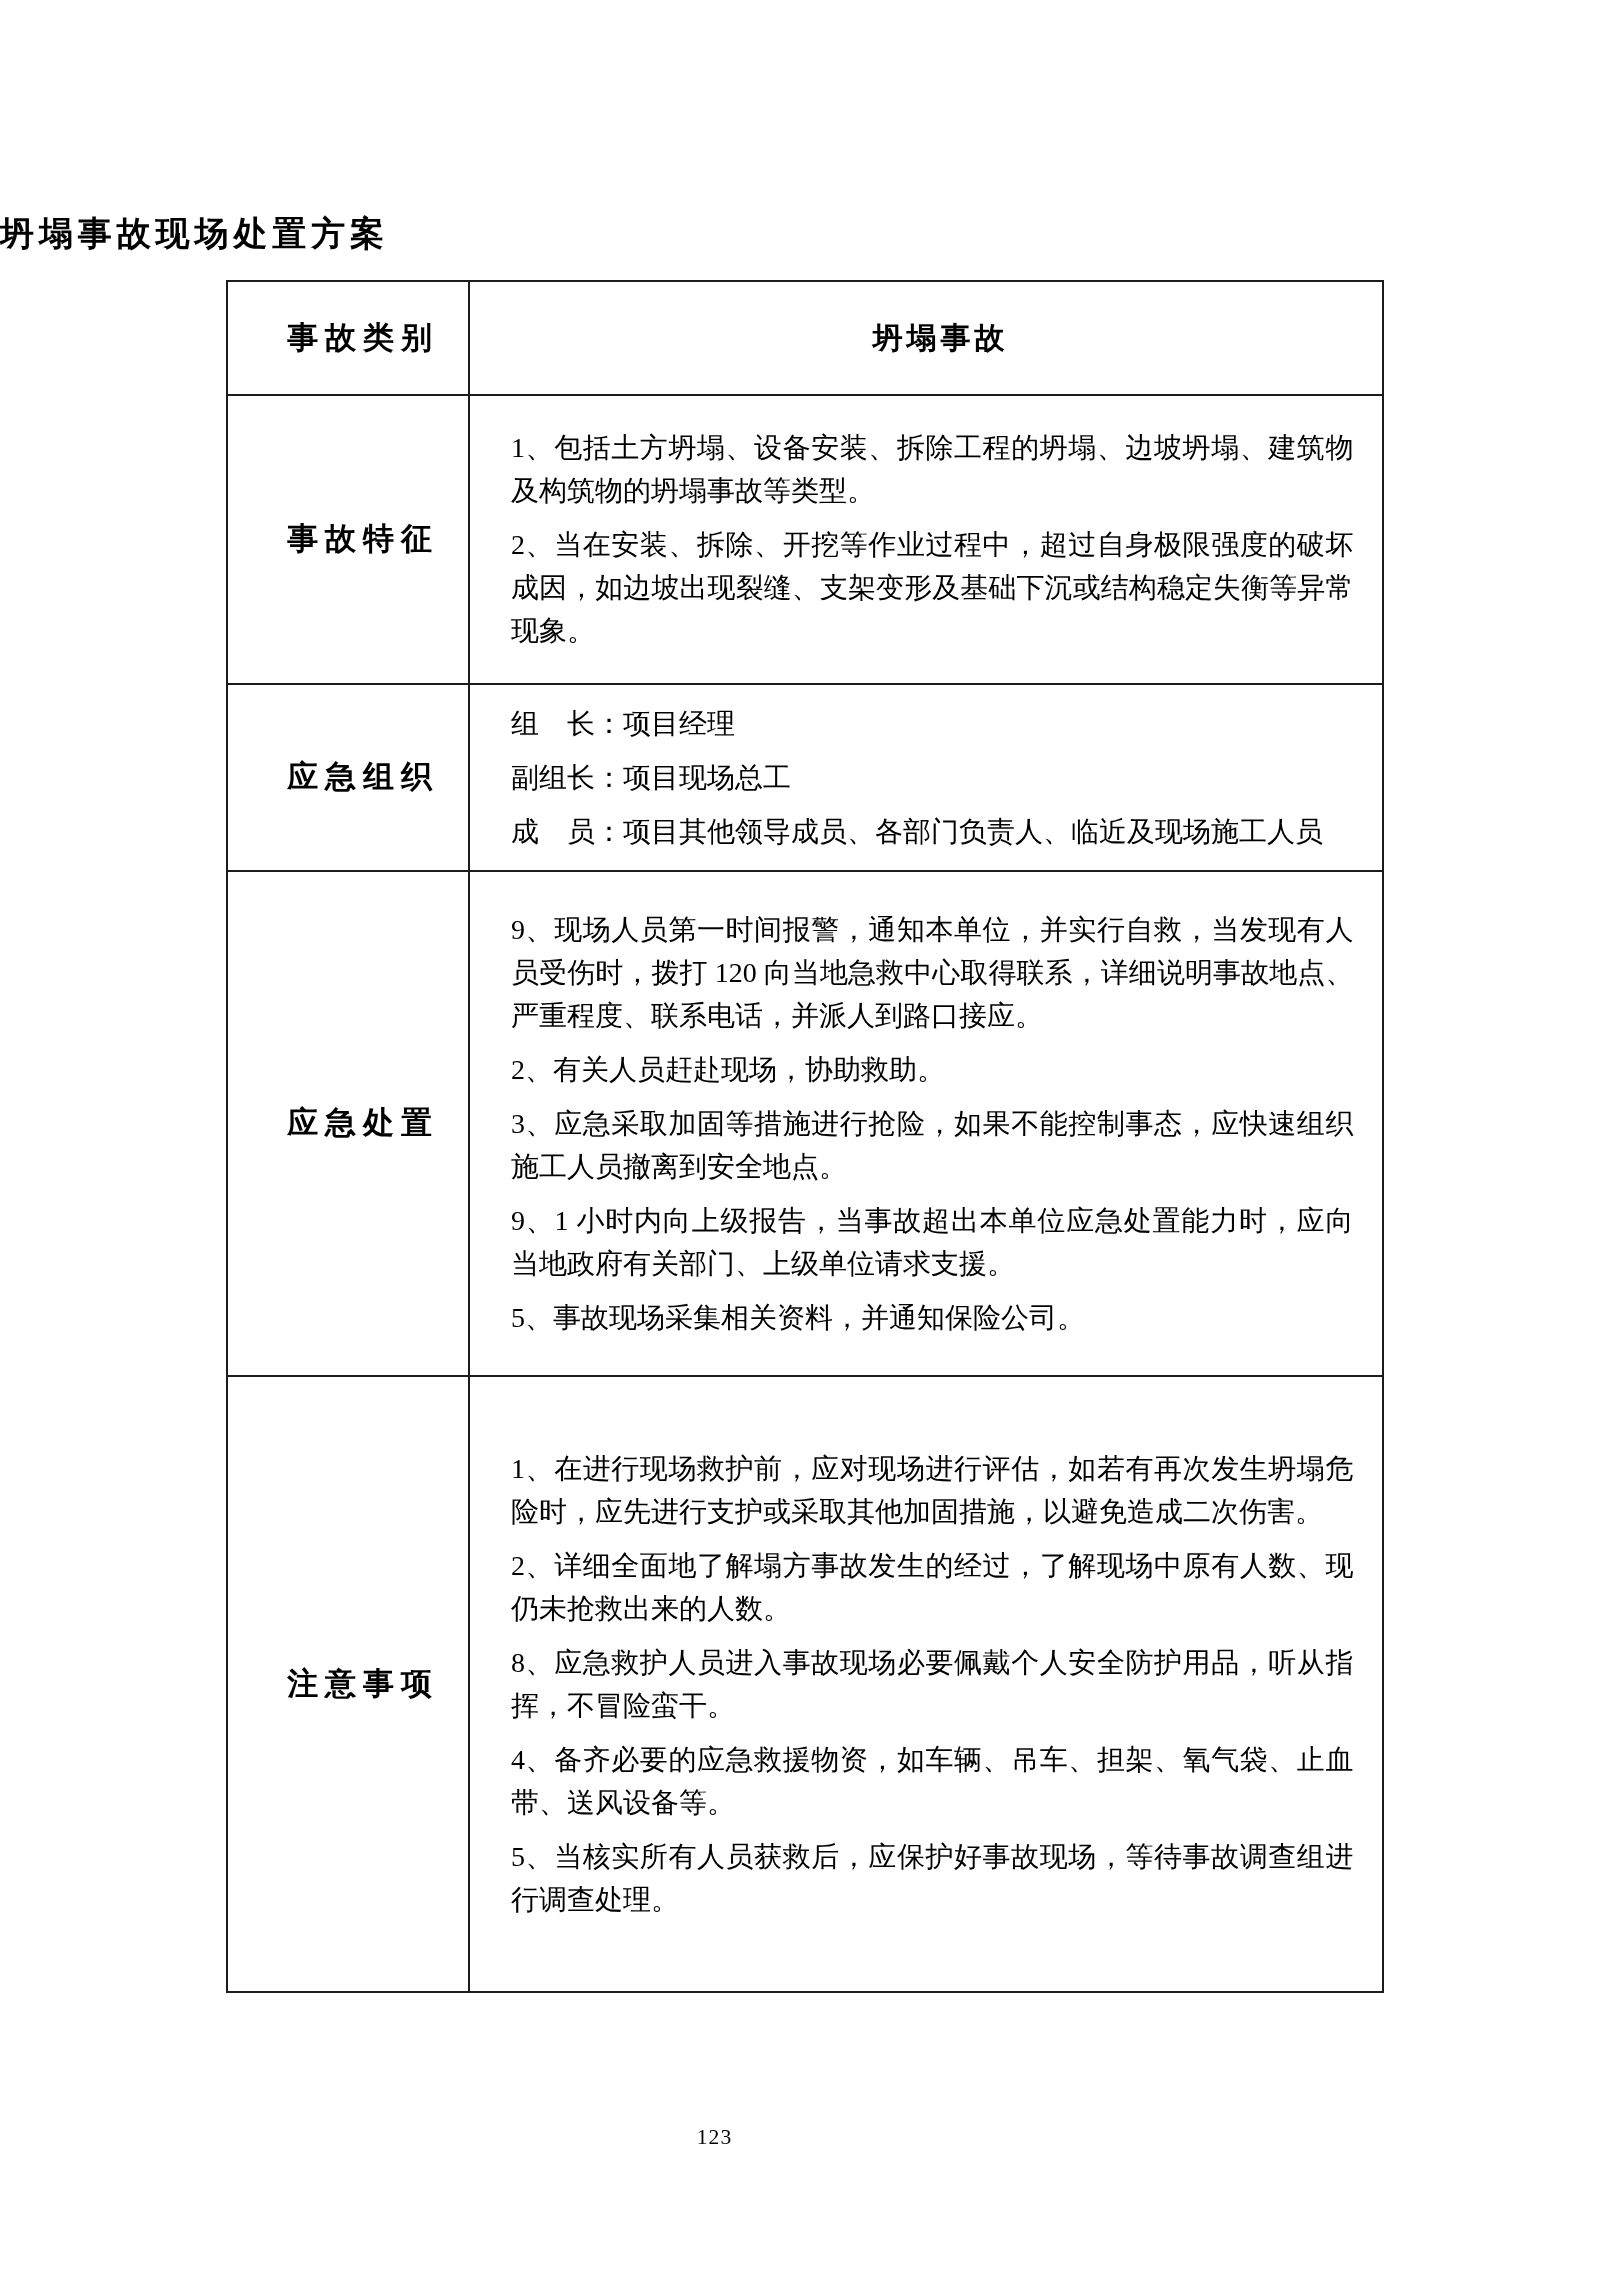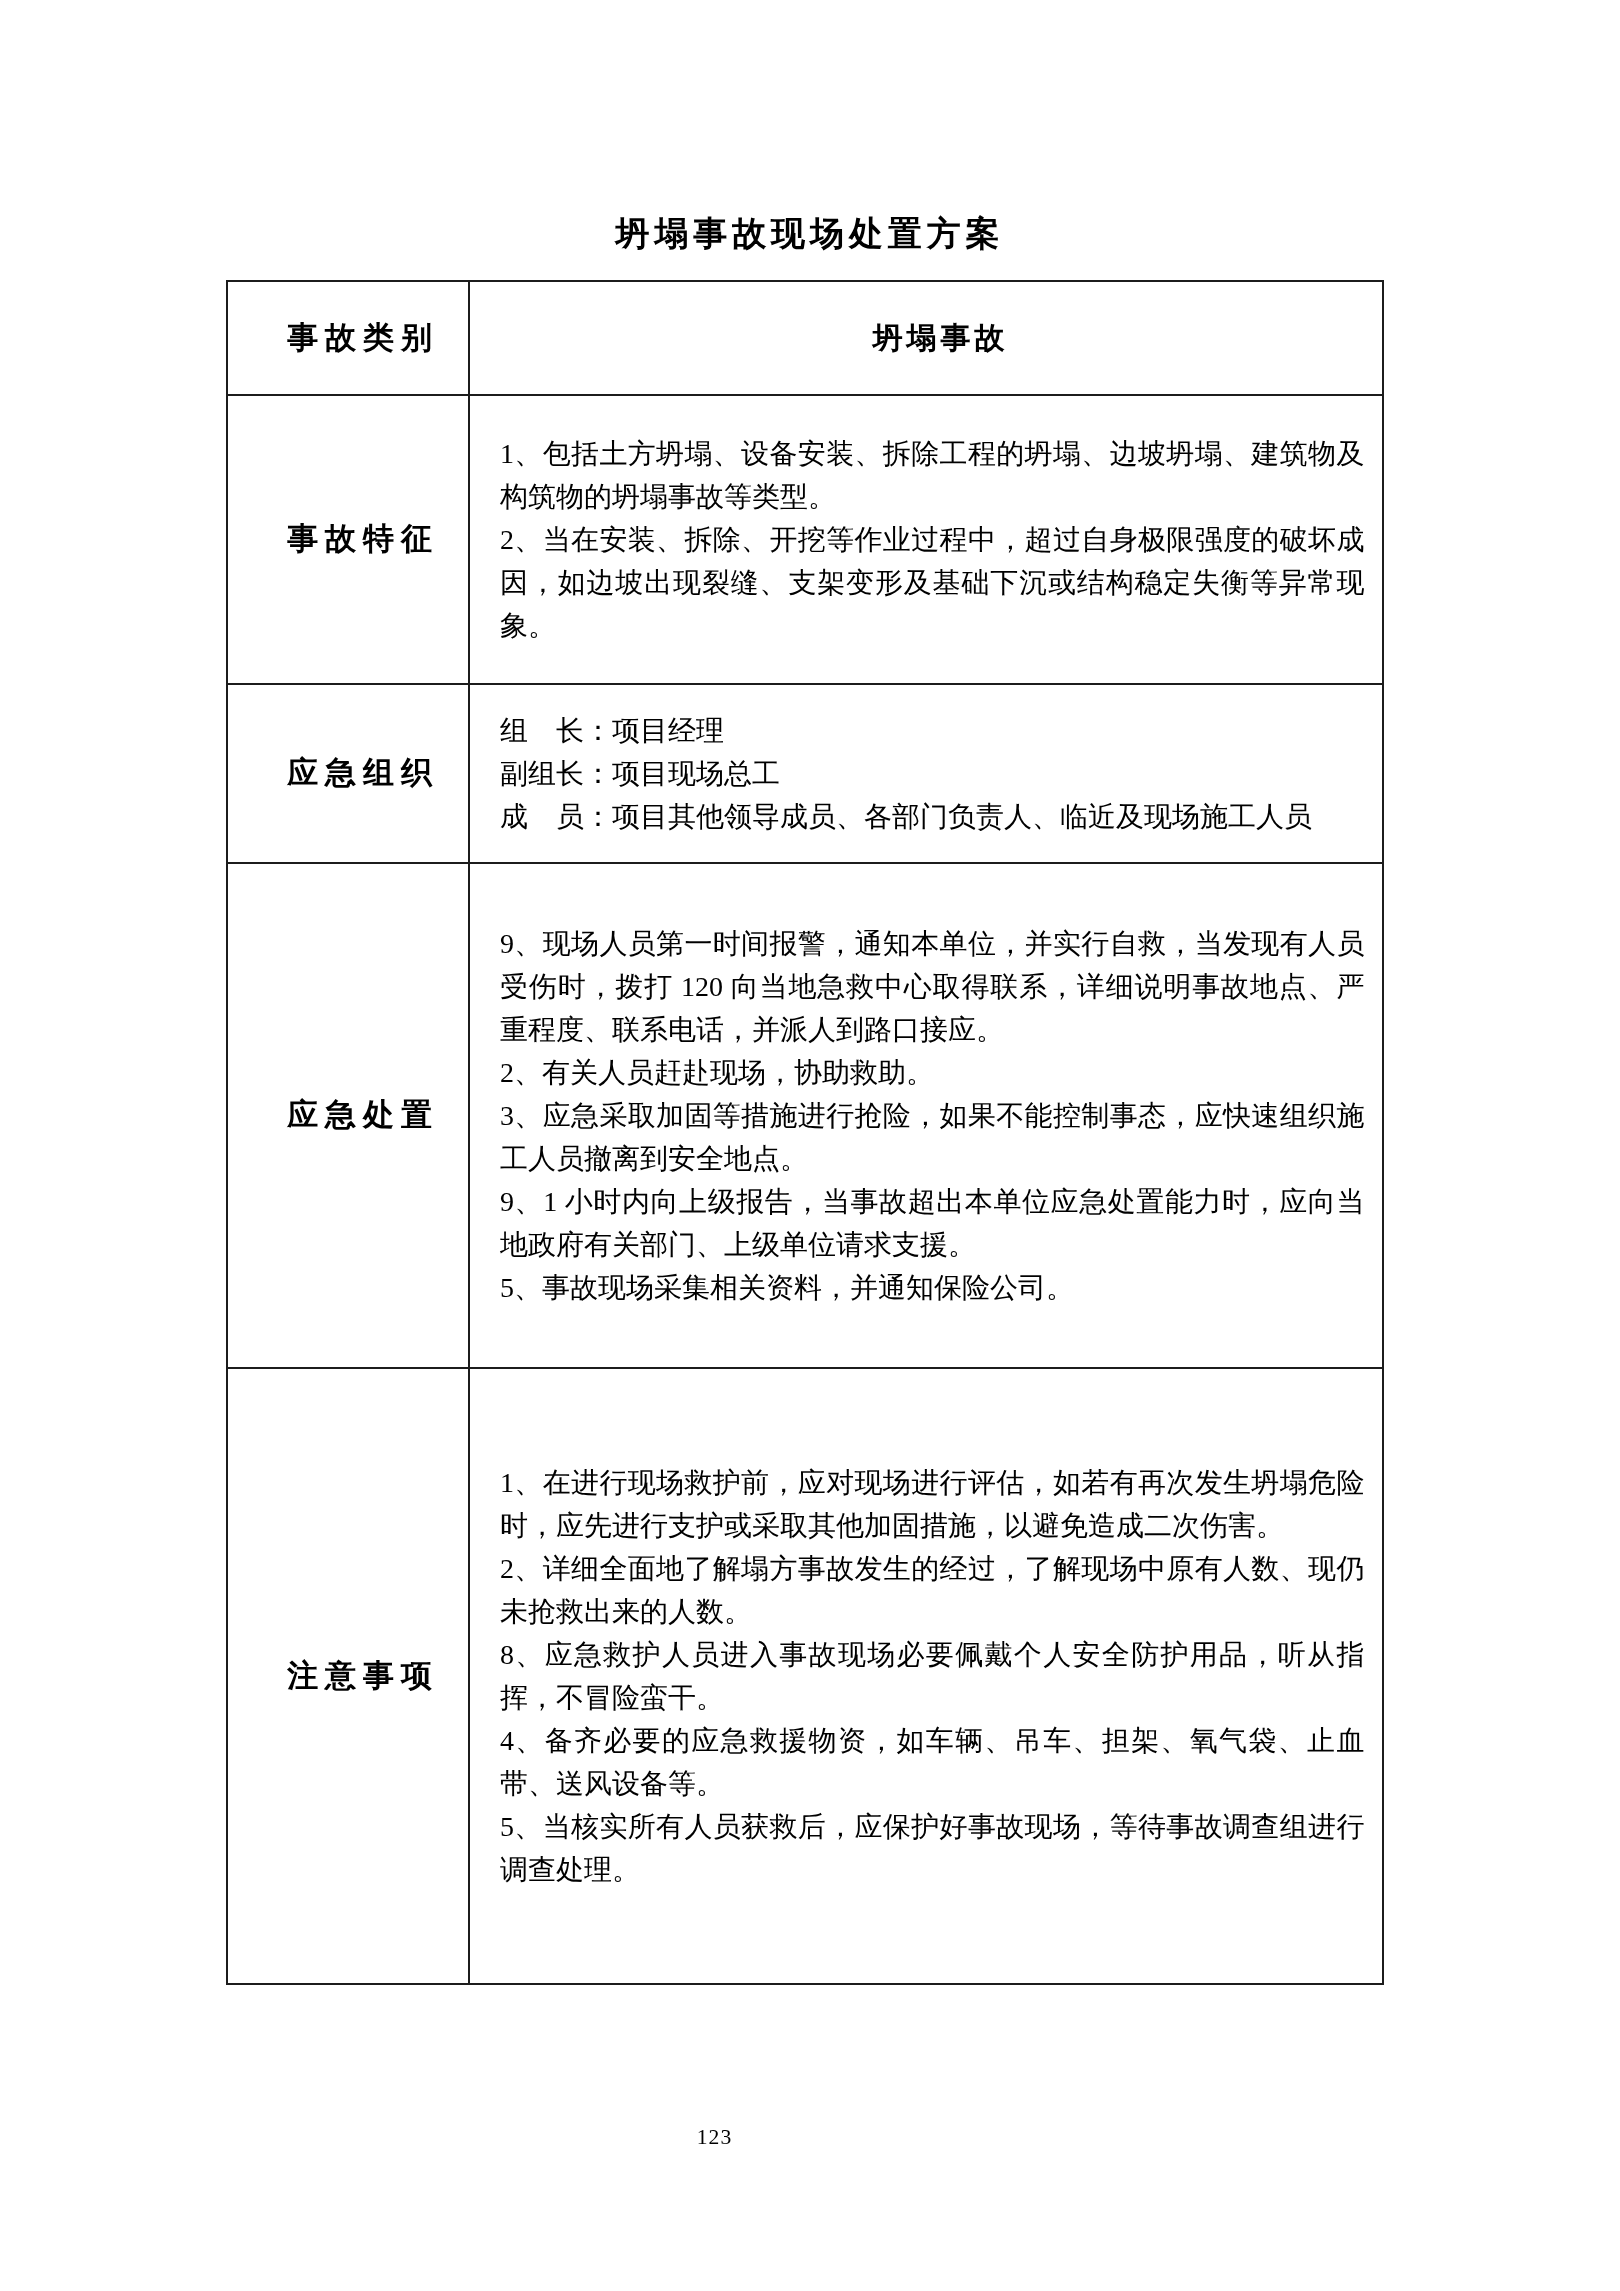--- a/index.html
+++ b/index.html
@@ -15,21 +15,21 @@
     color: #000000;
     overflow: hidden;
   }
 
   .title {
     position: absolute;
     top: 211px;
     left: 0;
     width: 1620px;
     margin: 0;
-    text-align: center;
+    text-align: left;
     font-size: 34px;
     font-weight: bold;
     letter-spacing: 4.9px;
     white-space: nowrap;
   }
 
   table.doc-table {
     position: absolute;
     top: 280px;
     left: 226px;
@@ -63,21 +63,21 @@
     letter-spacing: 3.9px;
   }
 
   td.content-cell {
     padding: 5.9px 17.6px 5.9px 12.7px;
     font-size: 28px;
     line-height: 43px;
     text-align: justify;
   }
   td.content-cell p {
-    margin: 0;
+    margin: 11px;
     padding: 0;
   }
 
   tr.r1 td { height: 110px; }
   tr.r2 td { height: 275px; }
   tr.r3 td { height: 165px; }
   tr.r4 td { height: 492px; }
   tr.r5 td { height: 602px; }
 
   .page-number {

